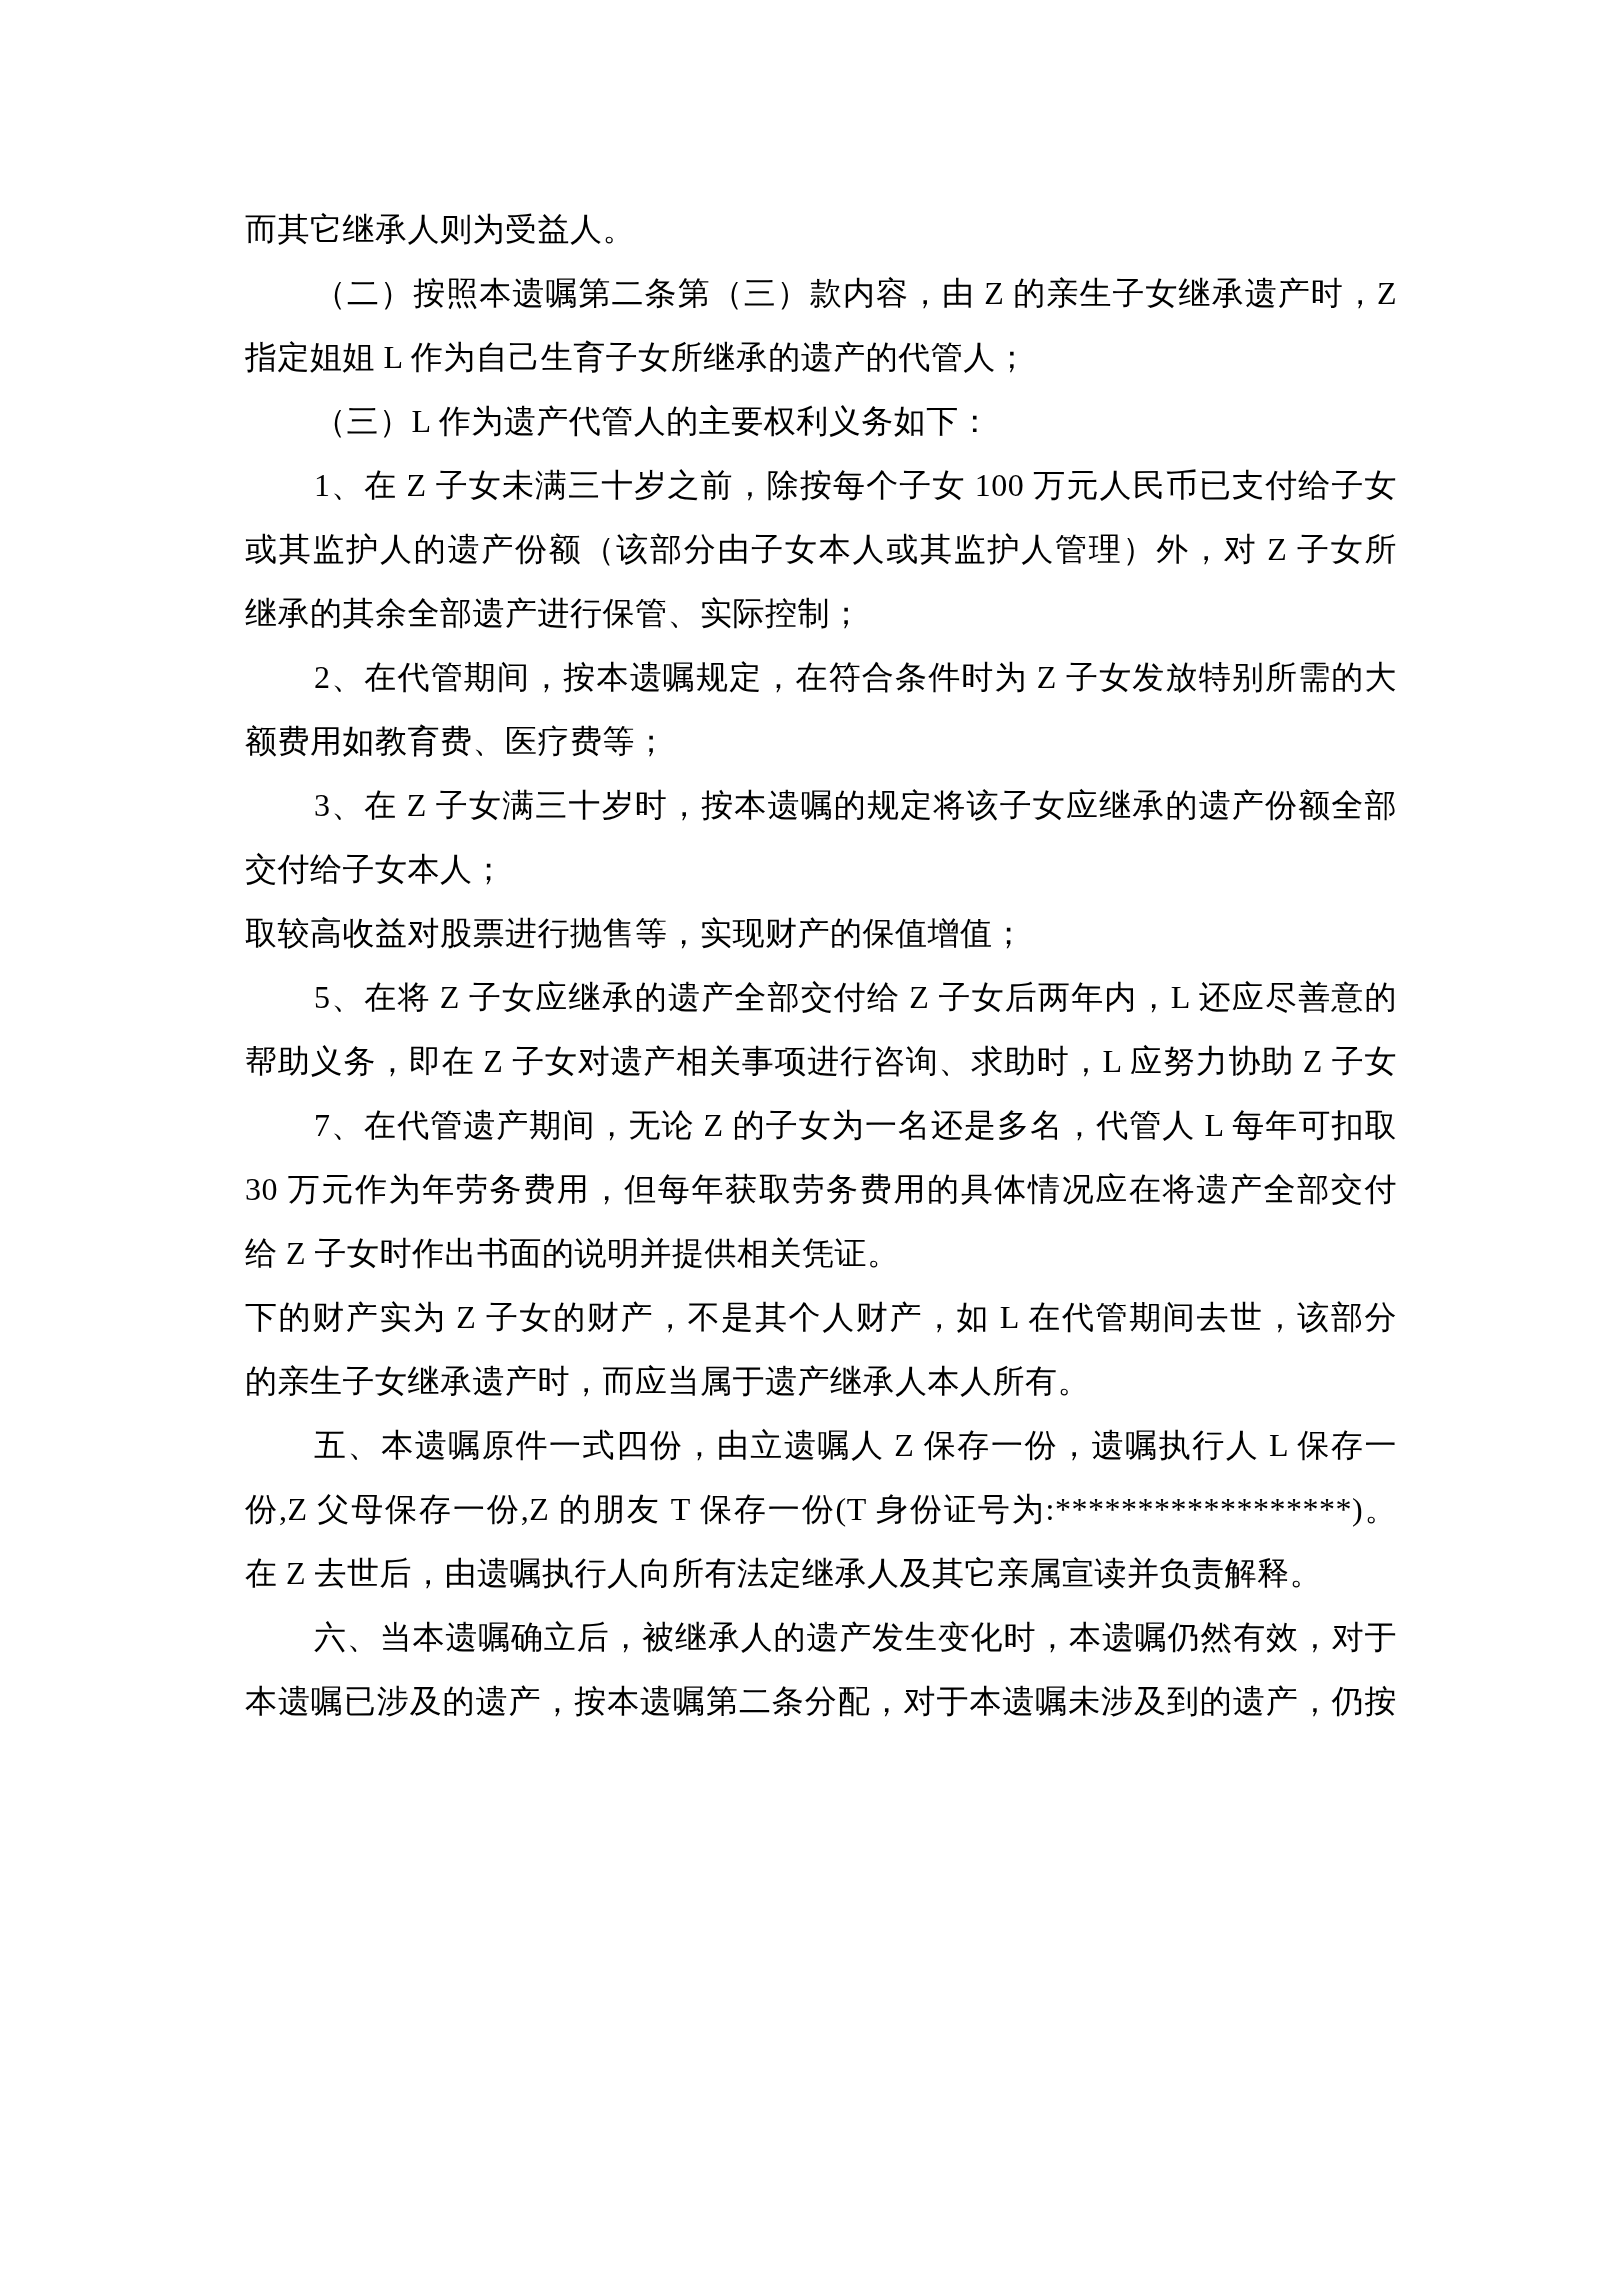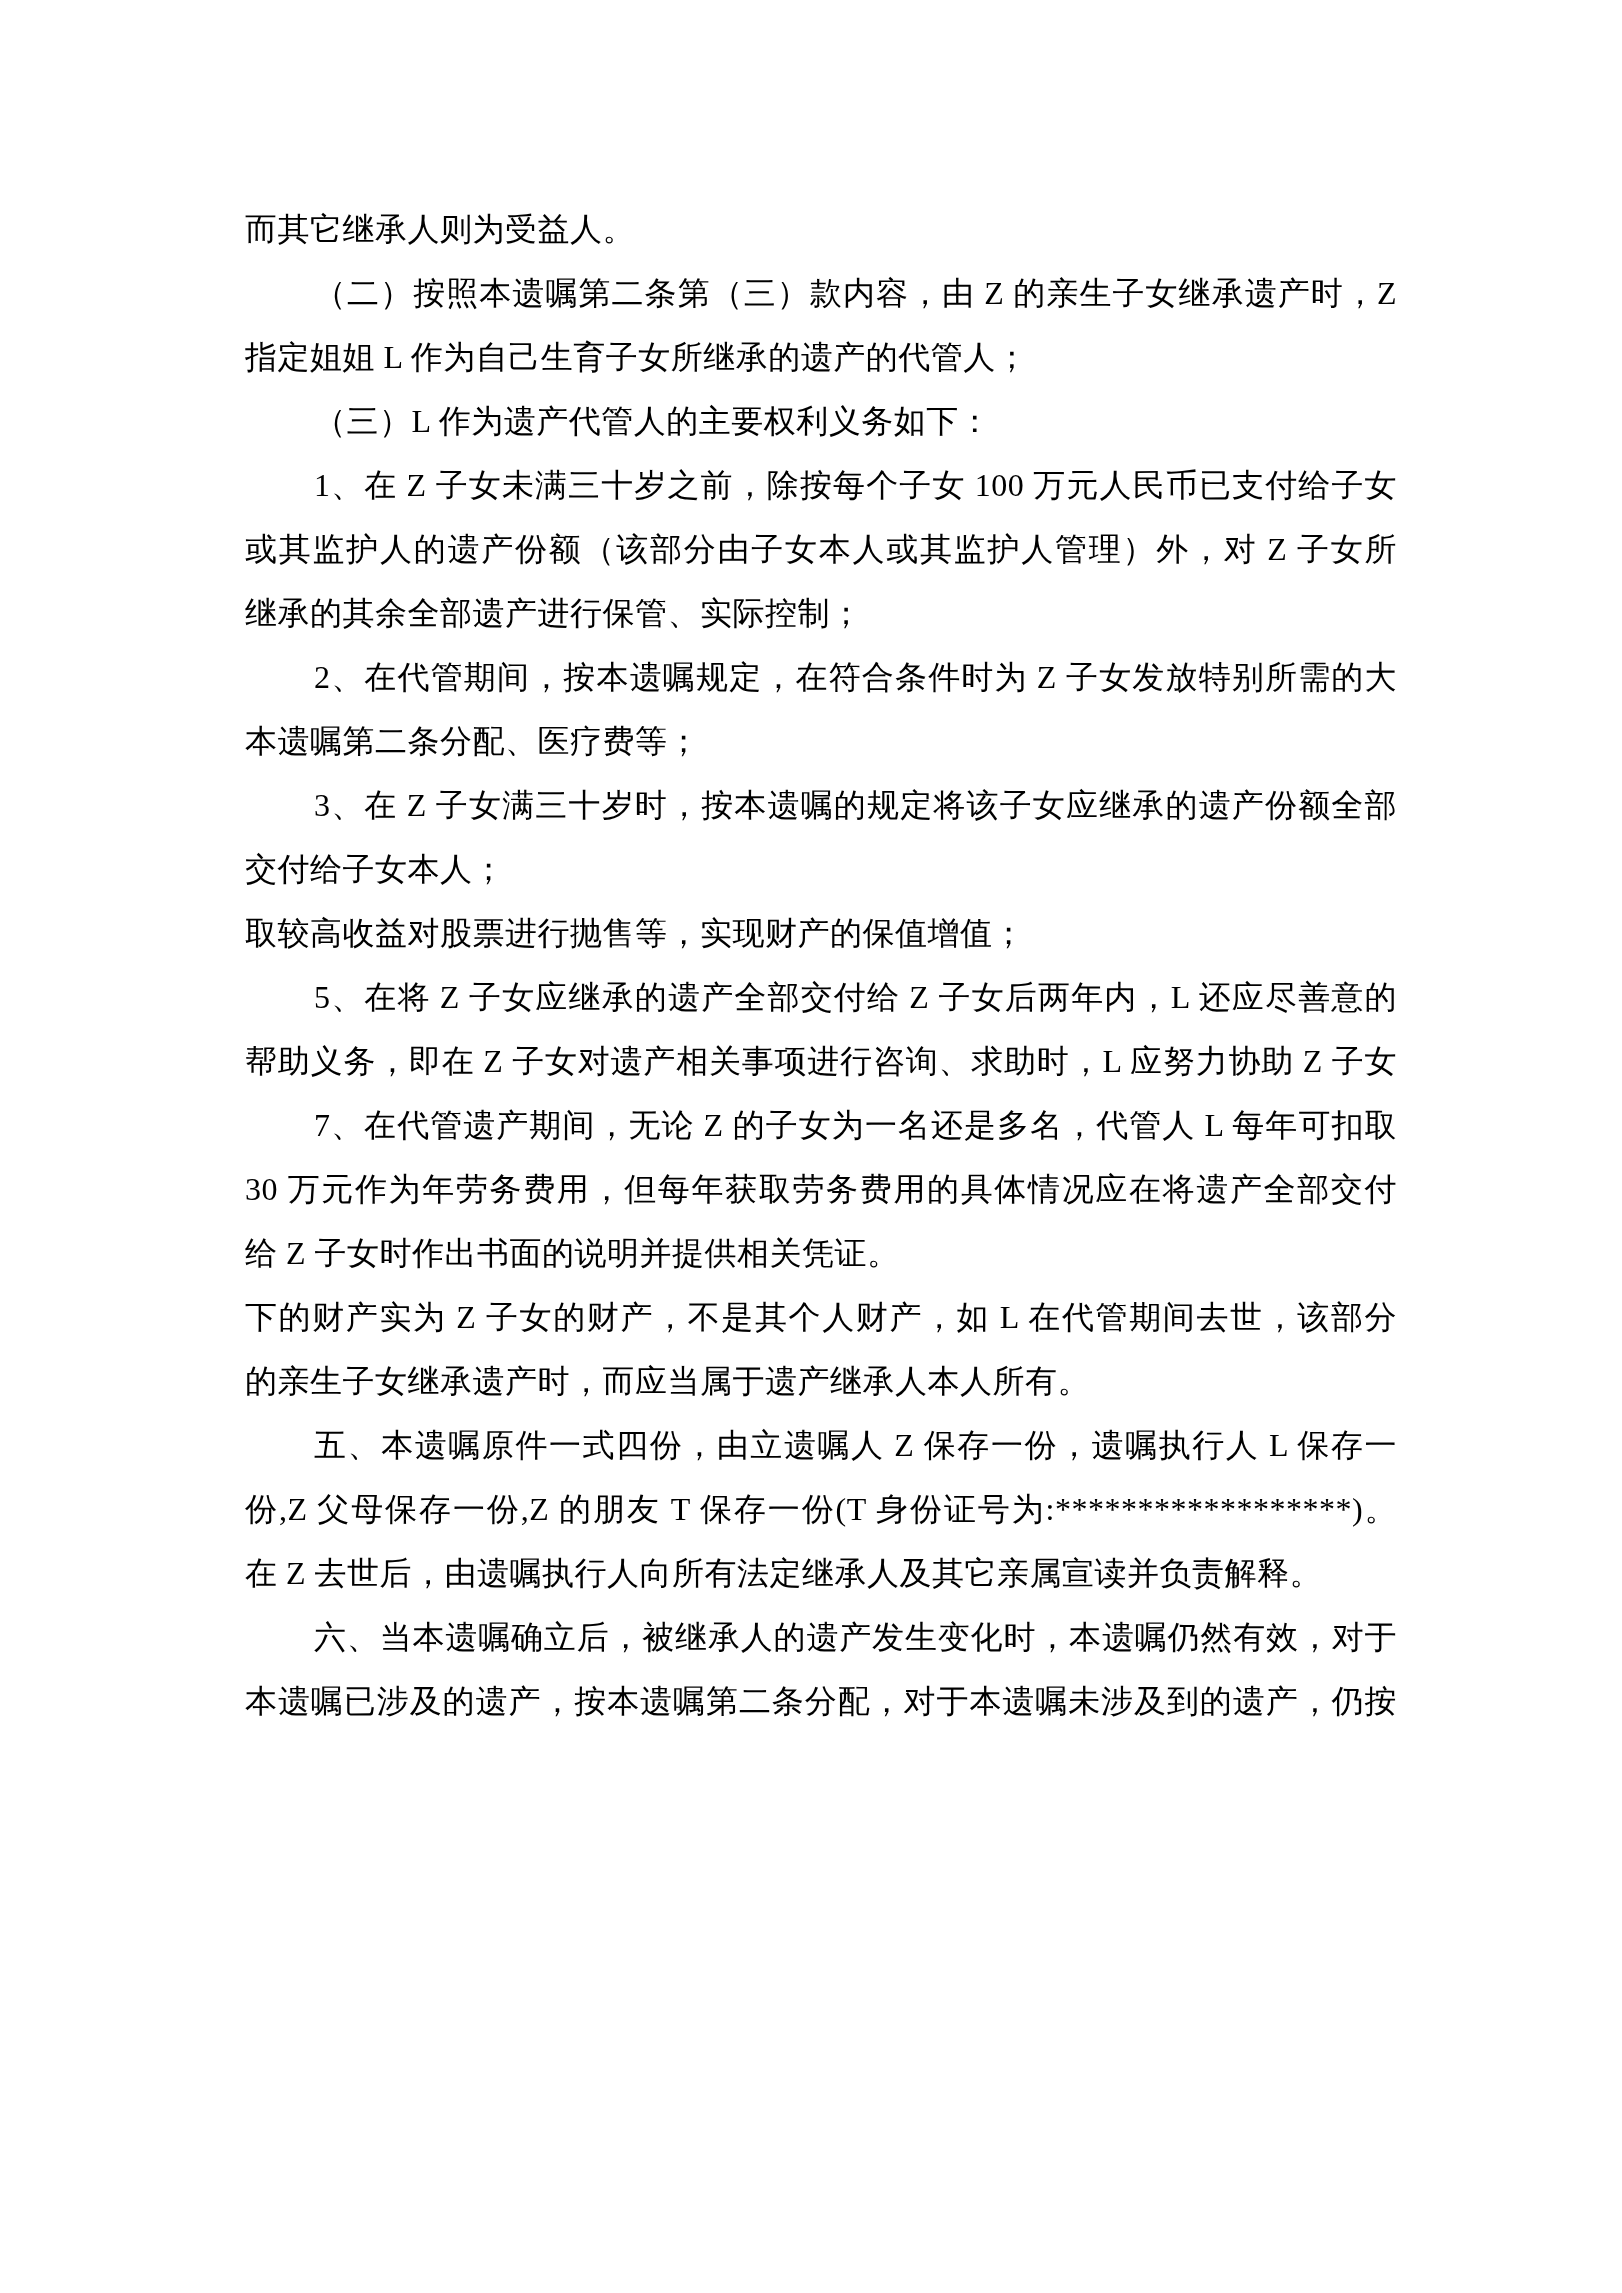--- a/index.html
+++ b/index.html
@@ -70,21 +70,21 @@
       <div class="para">
         <div class="line indent">（三）L 作为遗产代管人的主要权利义务如下：</div>
       </div>
       <div class="para">
         <div class="line indent just">1、在 Z 子女未满三十岁之前，除按每个子女 100 万元人民币已支付给子女</div>
         <div class="line just">或其监护人的遗产份额（该部分由子女本人或其监护人管理）外，对 Z 子女所</div>
         <div class="line">继承的其余全部遗产进行保管、实际控制；</div>
       </div>
       <div class="para">
         <div class="line indent just">2、在代管期间，按本遗嘱规定，在符合条件时为 Z 子女发放特别所需的大</div>
-        <div class="line">本遗嘱第二条分配、医疗费等；</div>
+        <div class="line">额费用如教育费、医疗费等；</div>
       </div>
       <div class="para">
         <div class="line indent just">3、在 Z 子女满三十岁时，按本遗嘱的规定将该子女应继承的遗产份额全部</div>
         <div class="line">交付给子女本人；</div>
       </div>
       <div class="para">
         <div class="line">取较高收益对股票进行抛售等，实现财产的保值增值；</div>
       </div>
       <div class="para">
         <div class="line indent just">5、在将 Z 子女应继承的遗产全部交付给 Z 子女后两年内，L 还应尽善意的</div>

